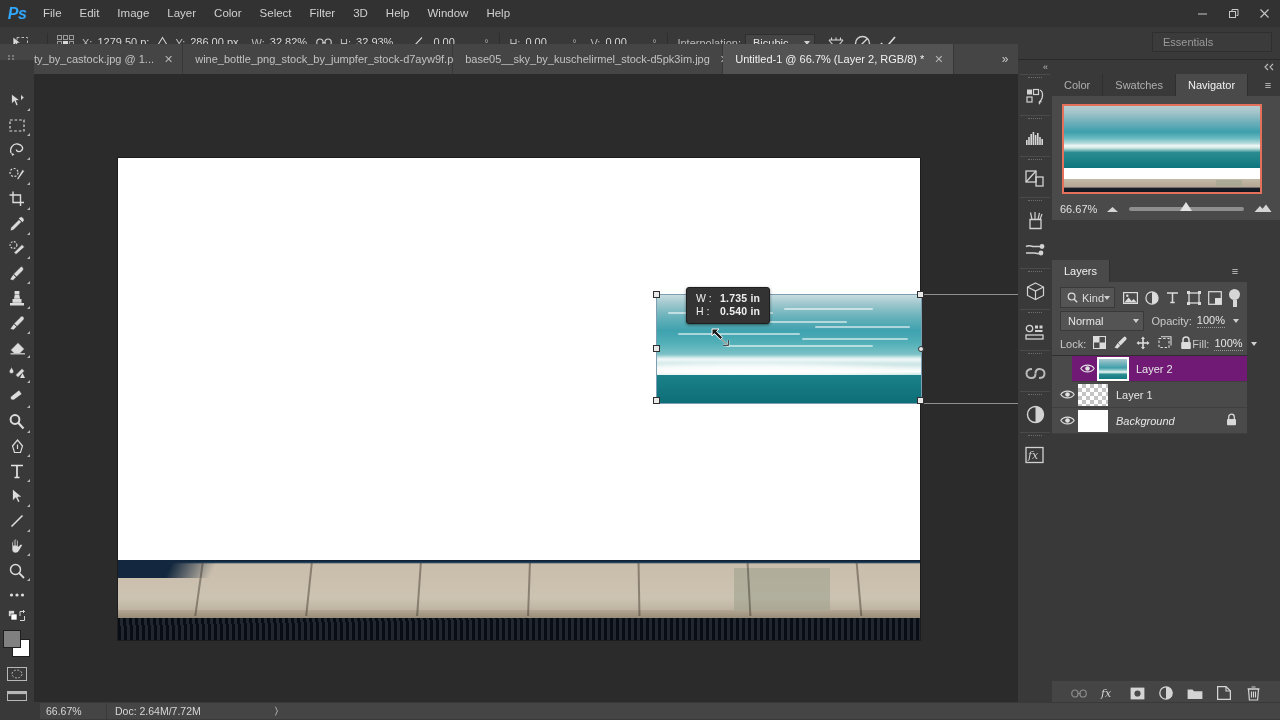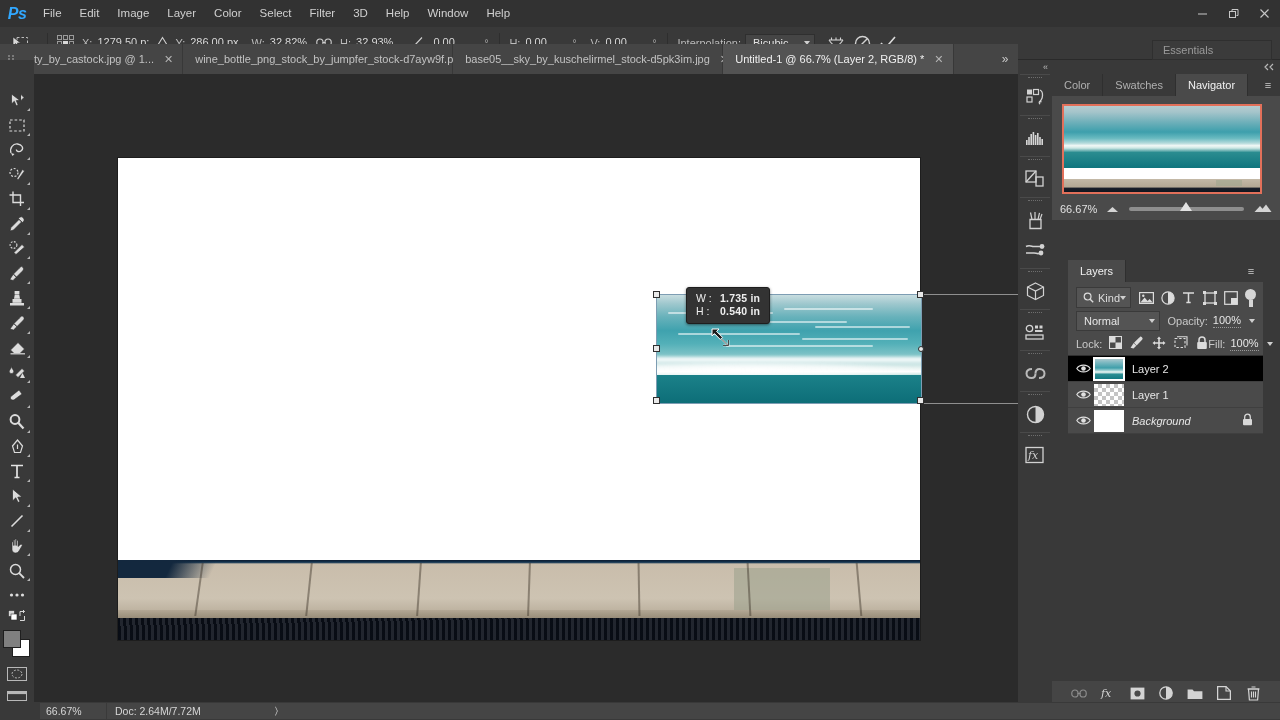--- a/index.html
+++ b/index.html
@@ -66,21 +66,21 @@
     background: #454545; border: 1px solid #2f2f2f; color: #e2e2e2;
     height: 19px; display: flex; align-items: center; padding: 0 4px 0 7px;
     min-width: 70px; justify-content: space-between; font-size: 11px;
   }
   .caret { border-left: 3.5px solid transparent; border-right: 3.5px solid transparent;
            border-top: 4px solid #cfcfcf; margin-left: 7px; }
   .opt-icon-btn { width: 26px; height: 24px; display:flex; align-items:center; justify-content:center; }
   .essentials {
     position: absolute; right: 8px; top: 5px; width: 120px; height: 20px;
     background: #3b3b3b; border: 1px solid #2f2f2f; color: #9a9a9a;
-    display: flex; align-items: center; padding-left: 10px; font-size: 11px; margin-top: 8px;
+    display: flex; align-items: center; padding-left: 10px; font-size: 11px;
   }
 
   
   .tabbar {
     position: absolute; top: 44px; left: 0; width: 1018px; height: 30px;
     background: #454545; display: flex; align-items: stretch;
   }
   .tab-grip { width: 22px; display:flex; align-items:center; justify-content:center; color:#8d8d8d; font-size:9px;}
   .doc-tab {
     display: flex; align-items: center; padding: 0 9px 0 12px; height: 30px;
@@ -272,21 +272,21 @@
   .zoom-small, .zoom-big { color: #d4d4d4; }
   .zoom-slider {
     position: relative; flex: 1; height: 4px; background: #8e8e8e; border-radius: 2px; margin: 0 10px;
   }
   .zoom-knob {
     position: absolute; left: 44%; top: -5px;
     width: 0; height: 0; border-left: 6px solid transparent; border-right: 6px solid transparent;
     border-bottom: 9px solid #e2e2e2;
   }
 
-  .layers-panel { position: absolute; top: 200px; left: 16px; width: 195px; text-align: right; }
+  .layers-panel { position: absolute; top: 200px; left: 0; width: 195px; text-align: right; }
   .lp-row { display: flex; align-items: center; height: 23px; padding: 0 8px; }
   .lp-filter {
     display: flex; align-items: center; height: 21px; background: #545454;
     border: 1px solid #3a3a3a; width: 94px; padding: 0 4px 0 6px; color: #ddd; font-size: 11px;
   }
   .lp-filter .lbl { margin-left: 4px; }
   .lp-filter .caret { margin-left: auto; }
   .lp-ficons { display: flex; align-items: center; margin-left: 6px; gap: 2px; }
   .lp-ficon { width: 19px; height: 19px; display:flex; align-items:center; justify-content:center; color:#dcdcdc; }
   .lp-toggle {
@@ -307,21 +307,21 @@
 
   .lock-label { color: #c9c9c9; font-size: 11px; margin-right: 7px; }
   .lock-icons { display: flex; align-items: center; gap: 8px; color: #dcdcdc; }
   .fill-label { margin-left: auto; color: #c9c9c9; font-size: 11px; }
 
   .layer-list { border-top: 1px solid #2f2f2f; }
   .layer-row {
     display: flex; align-items: center; height: 26px; padding-left: 4px;
     border-bottom: 1px solid #3f3f3f; background: #4a4a4a;
   }
-  .layer-row.selected { background: #000000; }
+  .layer-row.selected { background: #701a75; margin-left: 20px; }
   .eye { width: 22px; display: flex; align-items: center; justify-content: center; color: #e0e0e0; }
   .layer-thumb {
     width: 30px; height: 22px; background: #fff; margin-right: 8px; position: relative; overflow: hidden;
   }
   .layer-thumb.framed { outline: 2px solid #ffffff; outline-offset: -1px; box-shadow: 0 0 0 1px #2b2b2b; }
   .thumb-checker {
     width: 100%; height: 100%;
     background-image:
       linear-gradient(45deg, #c4c4c4 25%, transparent 25%, transparent 75%, #c4c4c4 75%),
       linear-gradient(45deg, #c4c4c4 25%, #fff 25%, #fff 75%, #c4c4c4 75%);

